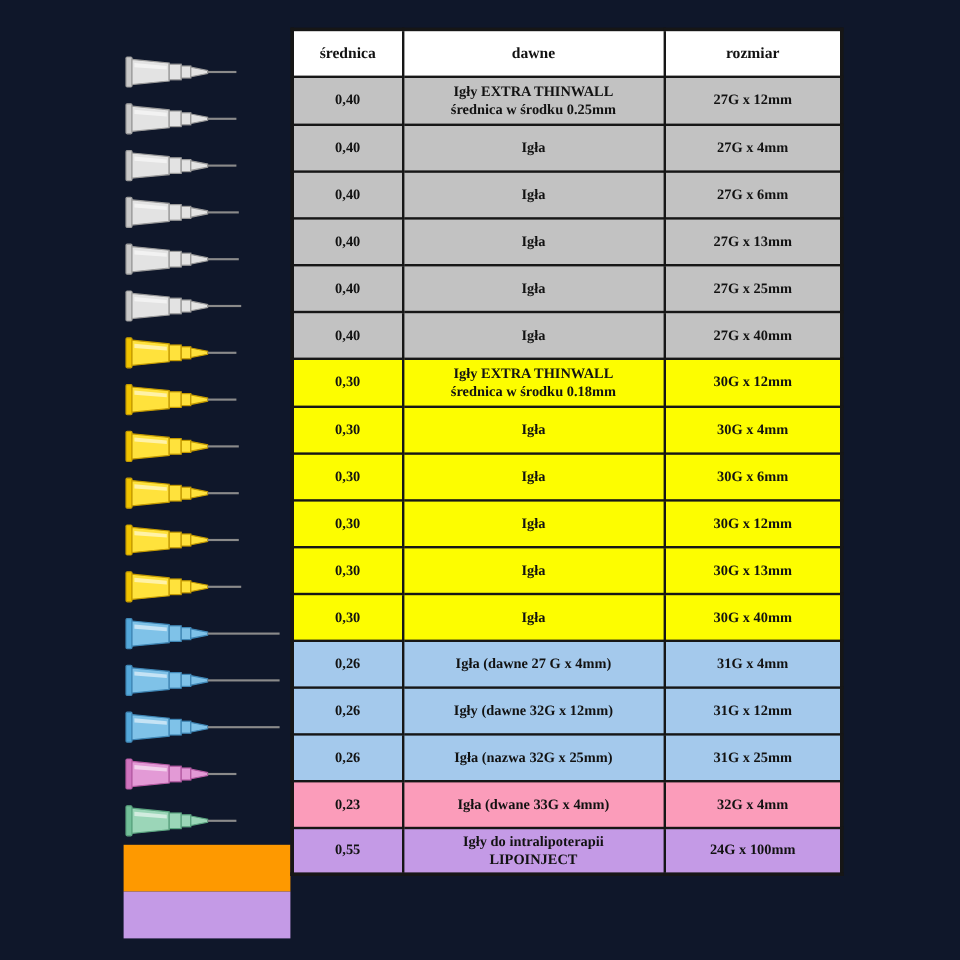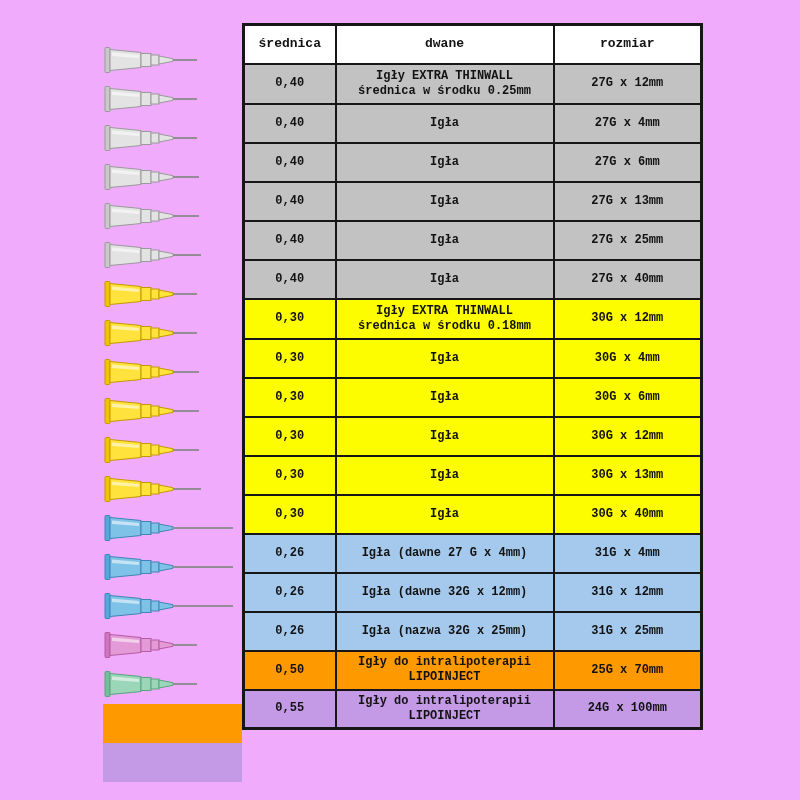--- a/index.html
+++ b/index.html
@@ -1,18 +1,18 @@
 <!DOCTYPE html>
 <html><head>
 <meta charset="utf-8">
 <style>
   html,body{margin:0;padding:0;background:#ffffff;}
   .canvas{
-    position:relative;width:800px;height:800px;background:#f0abfc;overflow:hidden;
-    font-family:Liberation Mono, monospace;
+    position:relative;width:800px;height:800px;background:#0f172a;overflow:hidden;
+    font-family:Liberation Serif, serif;
   }
 
   
   table.spec{
     position:absolute;left:242px;top:23px;
     border-collapse:collapse;table-layout:fixed;width:458px;
     border:3px solid #161616;
   }
   table.spec th,table.spec td{
     border:2px solid #161616;
@@ -208,21 +208,21 @@
 
   <table class="spec">
     <colgroup>
         <col style="width:92px">
         <col style="width:218px">
         <col style="width:148px">
       </colgroup>
     <thead>
       <tr>
         <th>średnica</th>
-        <th>dwane</th>
+        <th>dawne</th>
         <th>rozmiar</th>
       </tr>
     </thead>
     <tbody>
       <tr class="tall" style="background-color: rgb(194, 194, 194);">
           <td>0,40</td>
           <td class="nazwa">Igły EXTRA THINWALL
 średnica w środku 0.25mm</td>
           <td>27G x 12mm</td>
         </tr>
@@ -282,33 +282,32 @@
           <td class="nazwa">Igła</td>
           <td>30G x 40mm</td>
         </tr>
       <tr style="background-color: rgb(164, 201, 236);">
           <td>0,26</td>
           <td class="nazwa">Igła (dawne 27 G x 4mm)</td>
           <td>31G x 4mm</td>
         </tr>
       <tr style="background-color: rgb(164, 201, 236);">
           <td>0,26</td>
-          <td class="nazwa">Igła (dawne 32G x 12mm)</td>
+          <td class="nazwa">Igły (dawne 32G x 12mm)</td>
           <td>31G x 12mm</td>
         </tr>
       <tr style="background-color: rgb(164, 201, 236);">
           <td>0,26</td>
           <td class="nazwa">Igła (nazwa 32G x 25mm)</td>
           <td>31G x 25mm</td>
         </tr>
-      <tr style="background-color: rgb(254, 153, 0);">
-          <td>0,50</td>
-          <td class="nazwa">Igły do intralipoterapii
-LIPOINJECT</td>
-          <td>25G x 70mm</td>
+      <tr style="background-color: rgb(251, 156, 186);">
+          <td>0,23</td>
+          <td class="nazwa">Igła (dwane 33G x 4mm)</td>
+          <td>32G x 4mm</td>
         </tr>
       <tr style="background-color: rgb(196, 154, 230);">
           <td>0,55</td>
           <td class="nazwa">Igły do intralipoterapii
 LIPOINJECT</td>
           <td>24G x 100mm</td>
         </tr>
     </tbody>
   </table>
 </div>

